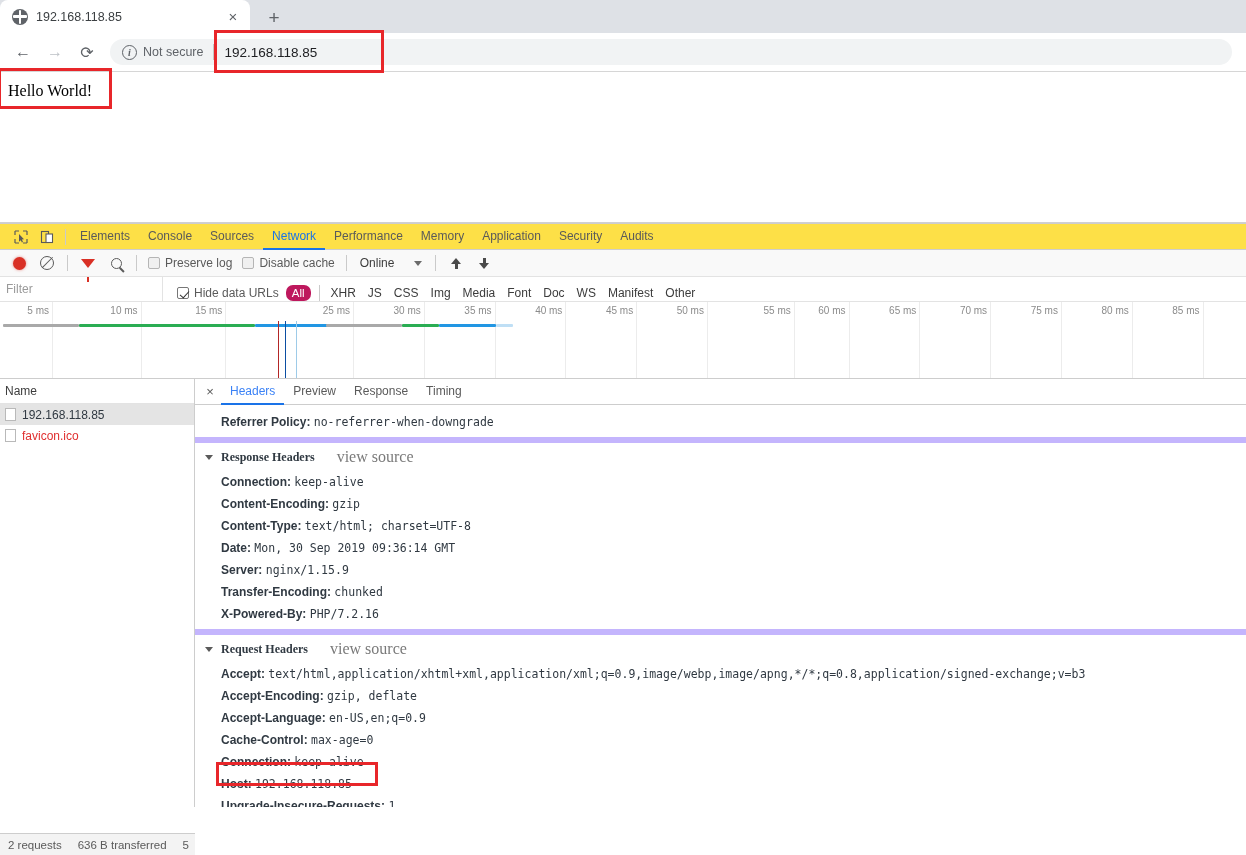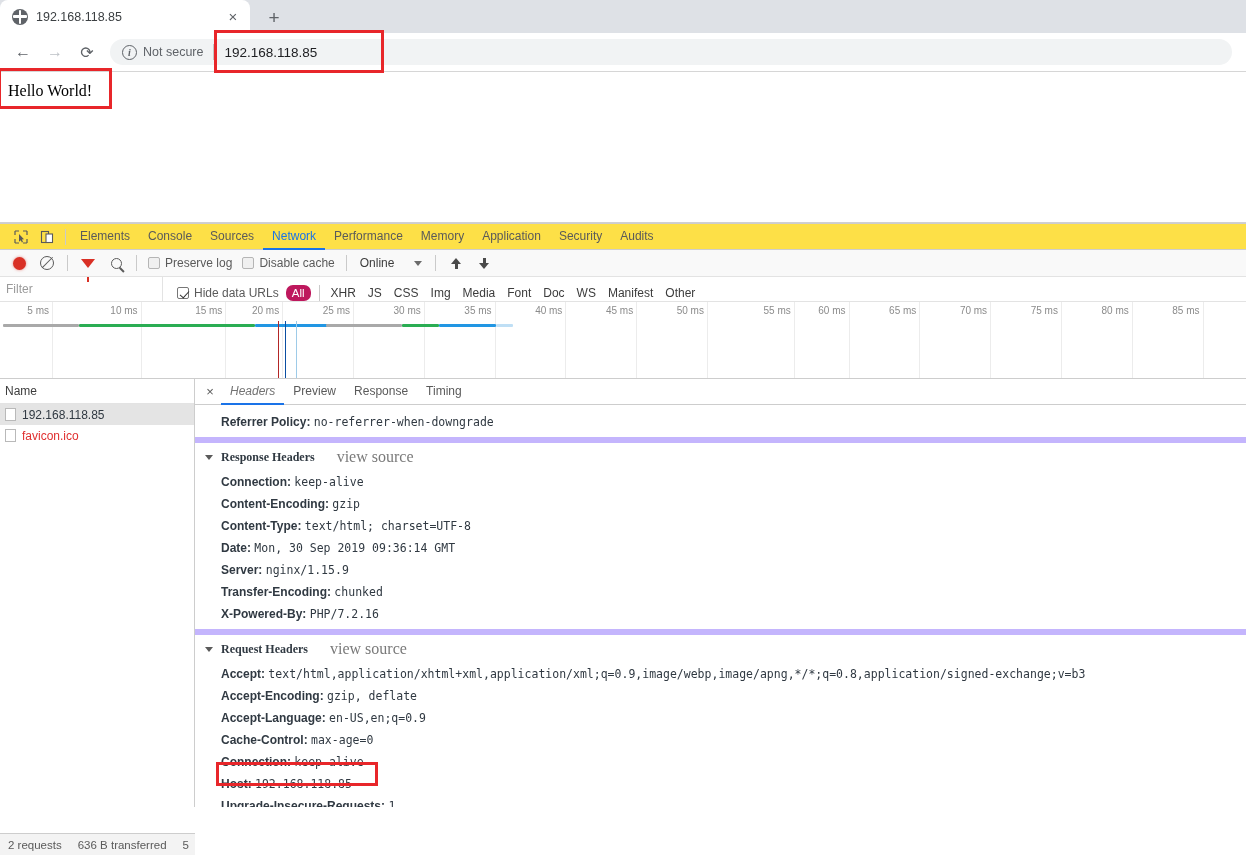--- a/index.html
+++ b/index.html
@@ -267,21 +267,21 @@
   }
   .close-x {
     width: 22px; height: 24px; display: flex;
     align-items: center; justify-content: center;
     color: #5a5a5a; font-size: 13px;
   }
   .d-tab {
     height: 26px; padding: 0 9px; display: flex; align-items: center;
     font-size: 12px; color: #5a5a5a; border-bottom: 2px solid transparent;
   }
-  .d-tab.active { color: #737373; border-bottom-color: #1a73e8; font-style: italic; }
+  .d-tab.active { color: #3b82f6; border-bottom-color: #1a73e8; }
 
   .headers-pane {
     flex: 1; overflow: hidden; padding: 6px 0 0 0; background: #fff;
   }
   .hrow {
     padding: 3px 0 3px 26px; font-size: 12px; line-height: 16px;
     white-space: nowrap;
   }
   .hkey { font-weight: bold; color: #303942; }
   .hval {
@@ -441,23 +441,20 @@
   <div class="overview" id="overview">
       <div class="tick" style="left: 0px; width: 53px;">
         <span class="lbl">5 ms</span>
       </div>
       <div class="tick" style="left: 0px; width: 141.591px;">
         <span class="lbl">10 ms</span>
       </div>
       <div class="tick" style="left: 14px; width: 212.386px;">
         <span class="lbl">15 ms</span>
       </div>
-      <div class="tick" style="left: 0px; width: 283.182px;">
-        <span class="lbl">20 ms</span>
-      </div>
       <div class="tick" style="left: 0px; width: 353.977px;">
         <span class="lbl">25 ms</span>
       </div>
       <div class="tick" style="left: 0px; width: 424.773px;">
         <span class="lbl">30 ms</span>
       </div>
       <div class="tick" style="left: 0px; width: 495.568px;">
         <span class="lbl">35 ms</span>
       </div>
       <div class="tick" style="left: 0px; width: 566.364px;">

